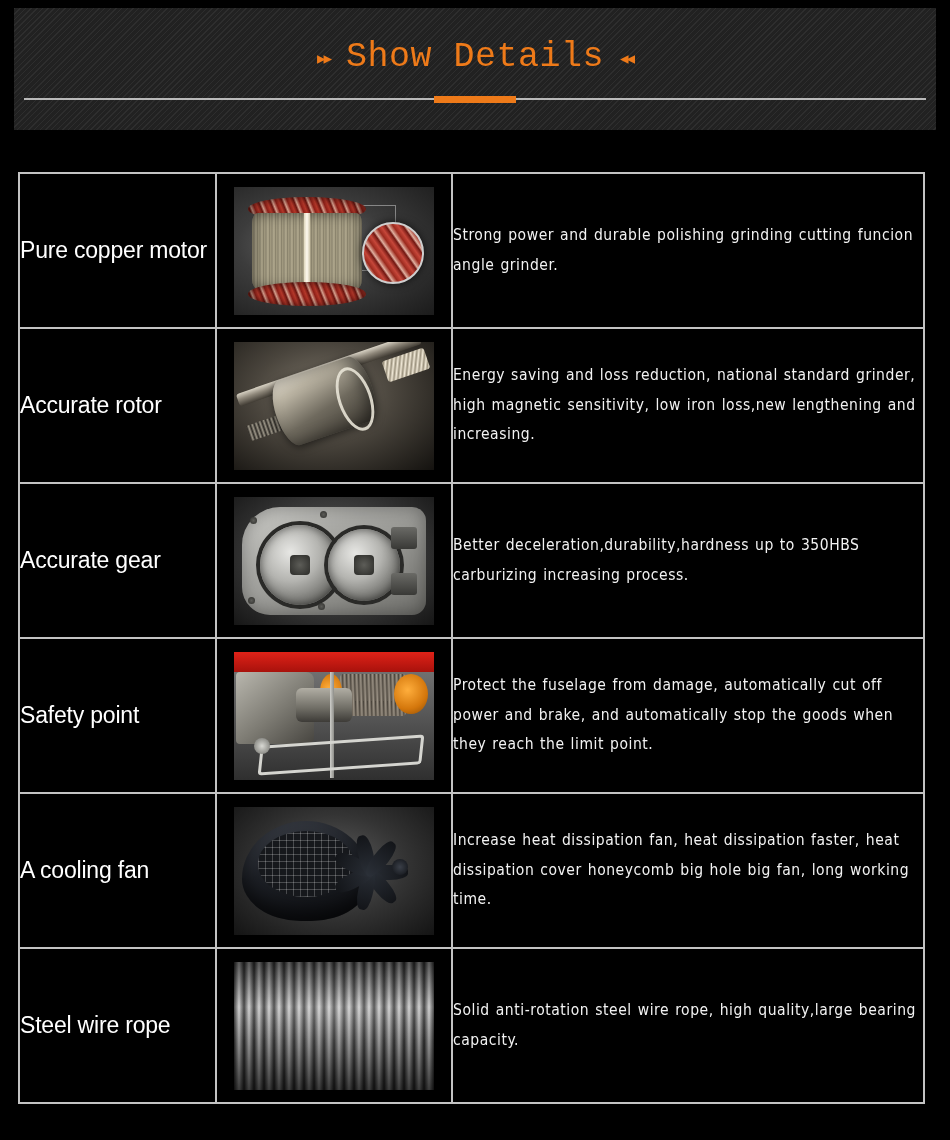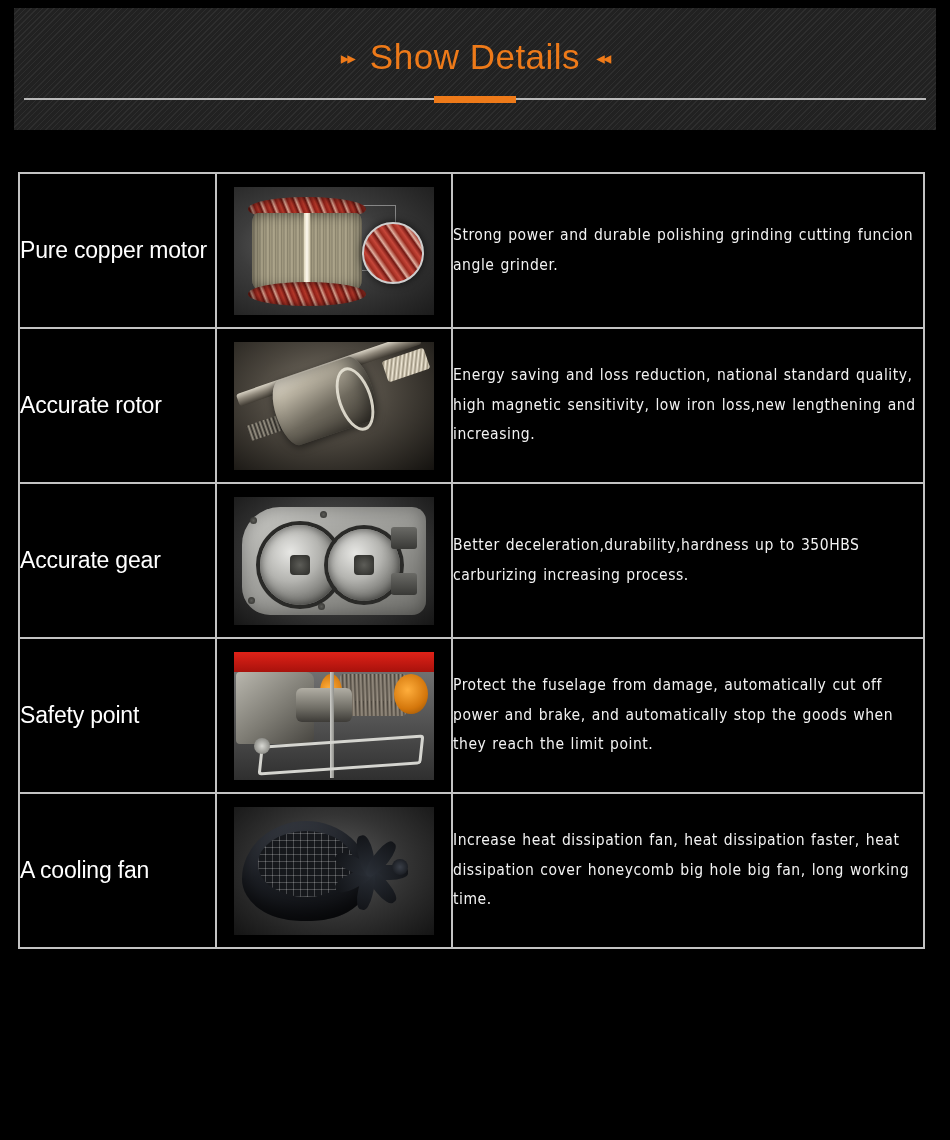--- a/index.html
+++ b/index.html
@@ -34,21 +34,21 @@
     position: absolute;
     left: 0; right: 0; top: 29px;
     display: flex;
     align-items: center;
     justify-content: center;
     gap: 16px;
   }
   .banner-title {
     color: #ee7a19;
     font-size: 35px;
-    font-family: Liberation Sans, sans-serif;
+    font-family: Liberation Mono, monospace;
     font-weight: 400;
     letter-spacing: 0.5px;
     white-space: nowrap;
   }
   .arrows {
     color: #ee7a19;
     font-size: 17px;
     letter-spacing: -2px;
     line-height: 1;
     display: inline-block;
@@ -454,21 +454,21 @@
     <td class="image-cell">
       <div class="photo ph-rotor">
         <div class="rotor-shaft"></div>
         <div class="rotor-spline"></div>
         <div class="rotor-wires"></div>
         <div class="rotor-body"></div>
         <div class="rotor-ring"></div>
       </div>
     </td>
     <td class="desc-cell">
-      <div class="desc-text">Energy saving and loss reduction, national standard quality, high magnetic sensitivity, low iron loss,new lengthening and increasing.</div>
+      <div class="desc-text">Energy saving and loss reduction, national standard grinder, high magnetic sensitivity, low iron loss,new lengthening and increasing.</div>
     </td>
   </tr>
 
   <tr class="feature-row">
     <td class="label-cell">
       <div class="label-text">Accurate gear</div>
     </td>
     <td class="image-cell">
       <div class="photo ph-gear">
         <div class="gear-housing">
@@ -531,15 +531,28 @@
         <div class="fan-blade" style="transform:rotate(257deg);"></div>
         <div class="fan-blade" style="transform:rotate(309deg);"></div>
         <div class="fan-hub"></div>
       </div>
     </td>
     <td class="desc-cell">
       <div class="desc-text">Increase heat dissipation fan, heat dissipation faster, heat dissipation cover honeycomb big hole big fan, long working time.</div>
     </td>
   </tr>
 
+  <tr class="feature-row">
+    <td class="label-cell">
+      <div class="label-text">Steel wire rope</div>
+    </td>
+    <td class="image-cell">
+      <div class="photo ph-rope">
+        <div class="rope-shade"></div>
+      </div>
+    </td>
+    <td class="desc-cell">
+      <div class="desc-text">Solid anti-rotation steel wire rope, high quality,large bearing capacity.</div>
+    </td>
+  </tr>
 
   </tbody>
 </table>
 
 </body></html>

